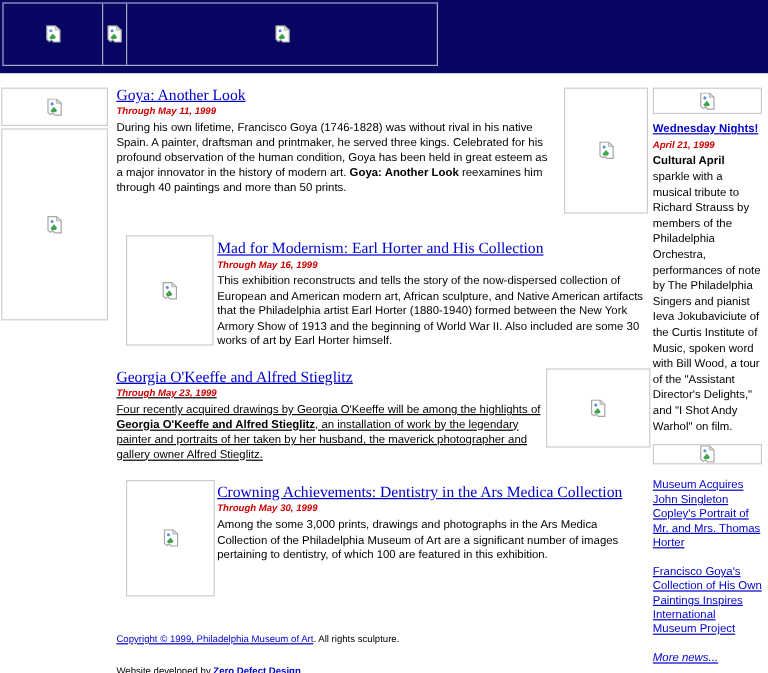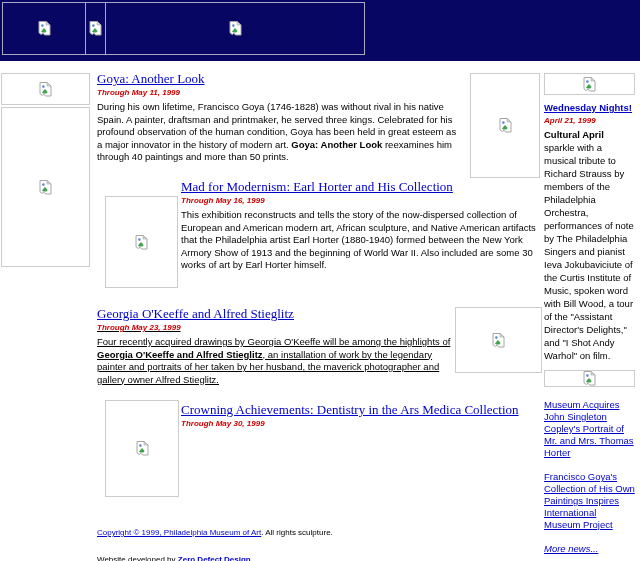--- a/index.html
+++ b/index.html
@@ -137,21 +137,21 @@
 </div>
 
 <div class="ph" style="left:105px;top:196px;width:73px;height:92px;">
   <span class="bimg"><svg width="13" height="15" viewBox="0 0 13 15" xmlns="http://www.w3.org/2000/svg">
         <path d="M1 .5 h7 L12 4 v10 H6.5 L5 12.2 3.2 13.5 1 11.8 z" fill="#ffffff" stroke="#a6a6a6" stroke-width="1"></path>
         <path d="M8 .5 L12 4 H8 z" fill="#d8d8d8" stroke="#a6a6a6" stroke-width="0.6"></path>
         <circle cx="4.4" cy="4.6" r="1.3" fill="#5b8dd6"></circle>
         <path d="M3 10.5 l3-3.6 2.6 3.1 -1.2 1.6 h-3.2 z" fill="#3fa34d"></path>
       </svg></span>
 </div>
-<div class="section" style="left:181px;top:179px;width:360px;">
+<div class="section" style="left:181px;top:199px;width:360px;">
   <h3 class="sec-title">Mad for Modernism: Earl Horter and His Collection</h3>
   <div class="sec-date">Through May 16, 1999</div>
   <div class="sec-body">This exhibition reconstructs and tells the story of the now-dispersed collection of European and American modern art, African sculpture, and Native American artifacts that the Philadelphia artist Earl Horter (1880-1940) formed between the New York Armory Show of 1913 and the beginning of World War II. Also included are some 30 works of art by Earl Horter himself.</div>
 </div>
 
 <div class="section" style="left:97px;top:306px;width:357px;text-decoration:underline;">
   <h3 class="sec-title">Georgia O'Keeffe and Alfred Stieglitz</h3>
   <div class="sec-date">Through May 23, 1999</div>
   <div class="sec-body"><span>Four recently acquired drawings by Georgia O'Keeffe will be among the highlights of </span><b>Georgia O'Keeffe and Alfred Stieglitz</b><span>, an installation of work by the legendary painter and portraits of her taken by her husband, the maverick photographer and gallery owner Alfred Stieglitz.</span></div>
 </div>
@@ -168,20 +168,21 @@
   <span class="bimg"><svg width="13" height="15" viewBox="0 0 13 15" xmlns="http://www.w3.org/2000/svg">
         <path d="M1 .5 h7 L12 4 v10 H6.5 L5 12.2 3.2 13.5 1 11.8 z" fill="#ffffff" stroke="#a6a6a6" stroke-width="1"></path>
         <path d="M8 .5 L12 4 H8 z" fill="#d8d8d8" stroke="#a6a6a6" stroke-width="0.6"></path>
         <circle cx="4.4" cy="4.6" r="1.3" fill="#5b8dd6"></circle>
         <path d="M3 10.5 l3-3.6 2.6 3.1 -1.2 1.6 h-3.2 z" fill="#3fa34d"></path>
       </svg></span>
 </div>
 <div class="section" style="left:181px;top:402px;width:359px;">
   <h3 class="sec-title">Crowning Achievements: Dentistry in the Ars Medica Collection</h3>
   <div class="sec-date">Through May 30, 1999</div>
+  <div class="sec-body">Among the some 3,000 prints, drawings and photographs in the Ars Medica Collection of the Philadelphia Museum of Art are a significant number of images pertaining to dentistry, of which 100 are featured in this exhibition.</div>
 </div>
 
 <div class="sidebar">
   <div class="sb-frame top">
     <span class="bimg"><svg width="13" height="15" viewBox="0 0 13 15" xmlns="http://www.w3.org/2000/svg">
           <path d="M1 .5 h7 L12 4 v10 H6.5 L5 12.2 3.2 13.5 1 11.8 z" fill="#ffffff" stroke="#a6a6a6" stroke-width="1"></path>
           <path d="M8 .5 L12 4 H8 z" fill="#d8d8d8" stroke="#a6a6a6" stroke-width="0.6"></path>
           <circle cx="4.4" cy="4.6" r="1.3" fill="#5b8dd6"></circle>
           <path d="M3 10.5 l3-3.6 2.6 3.1 -1.2 1.6 h-3.2 z" fill="#3fa34d"></path>
         </svg></span>

